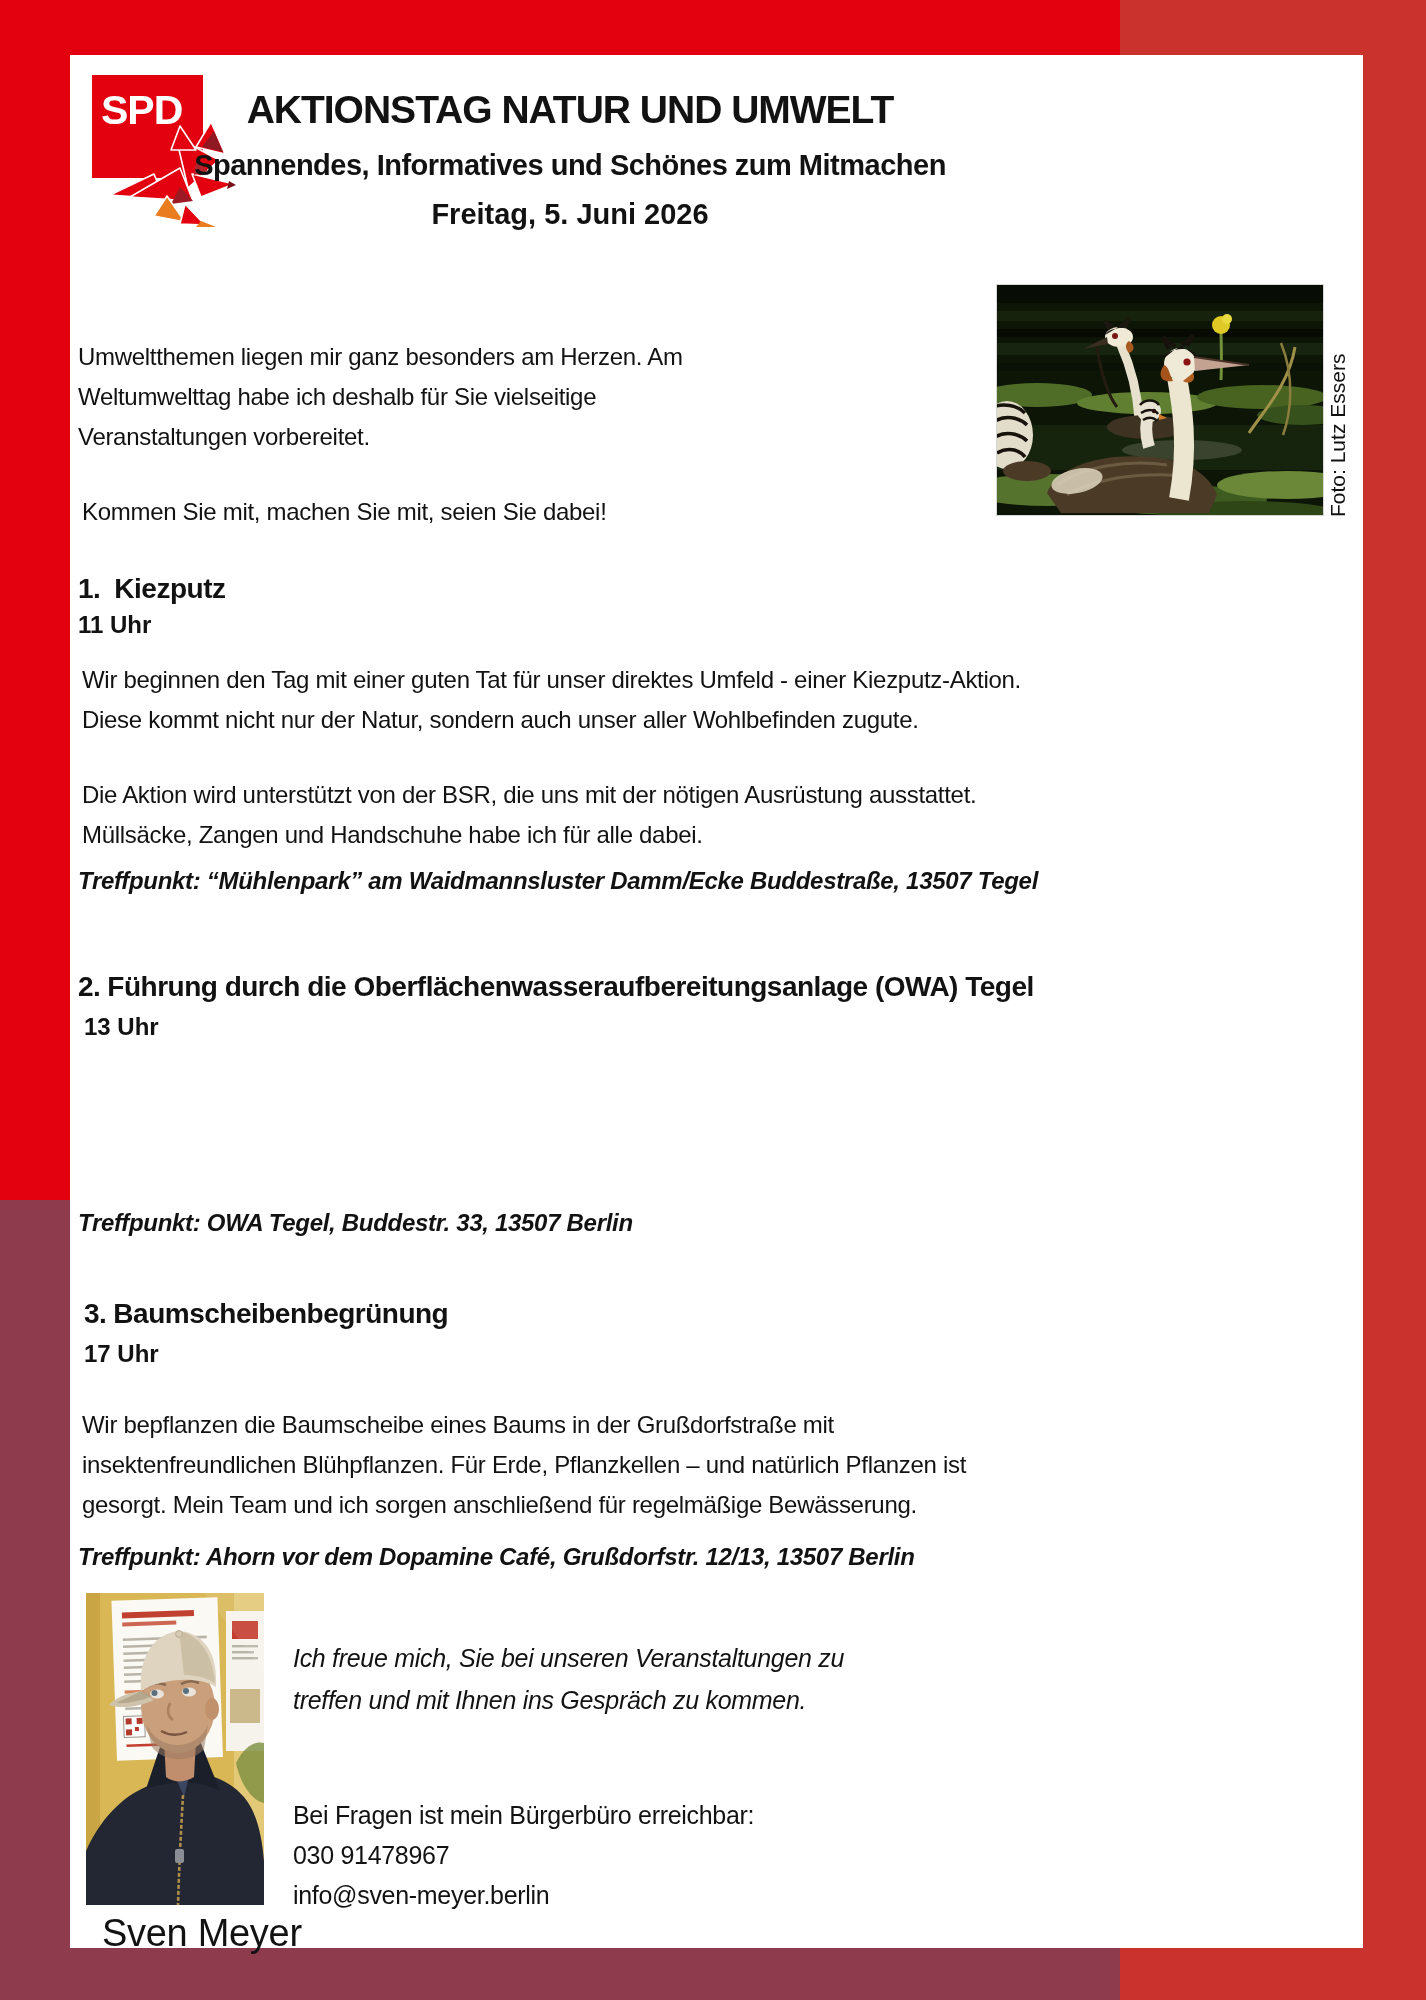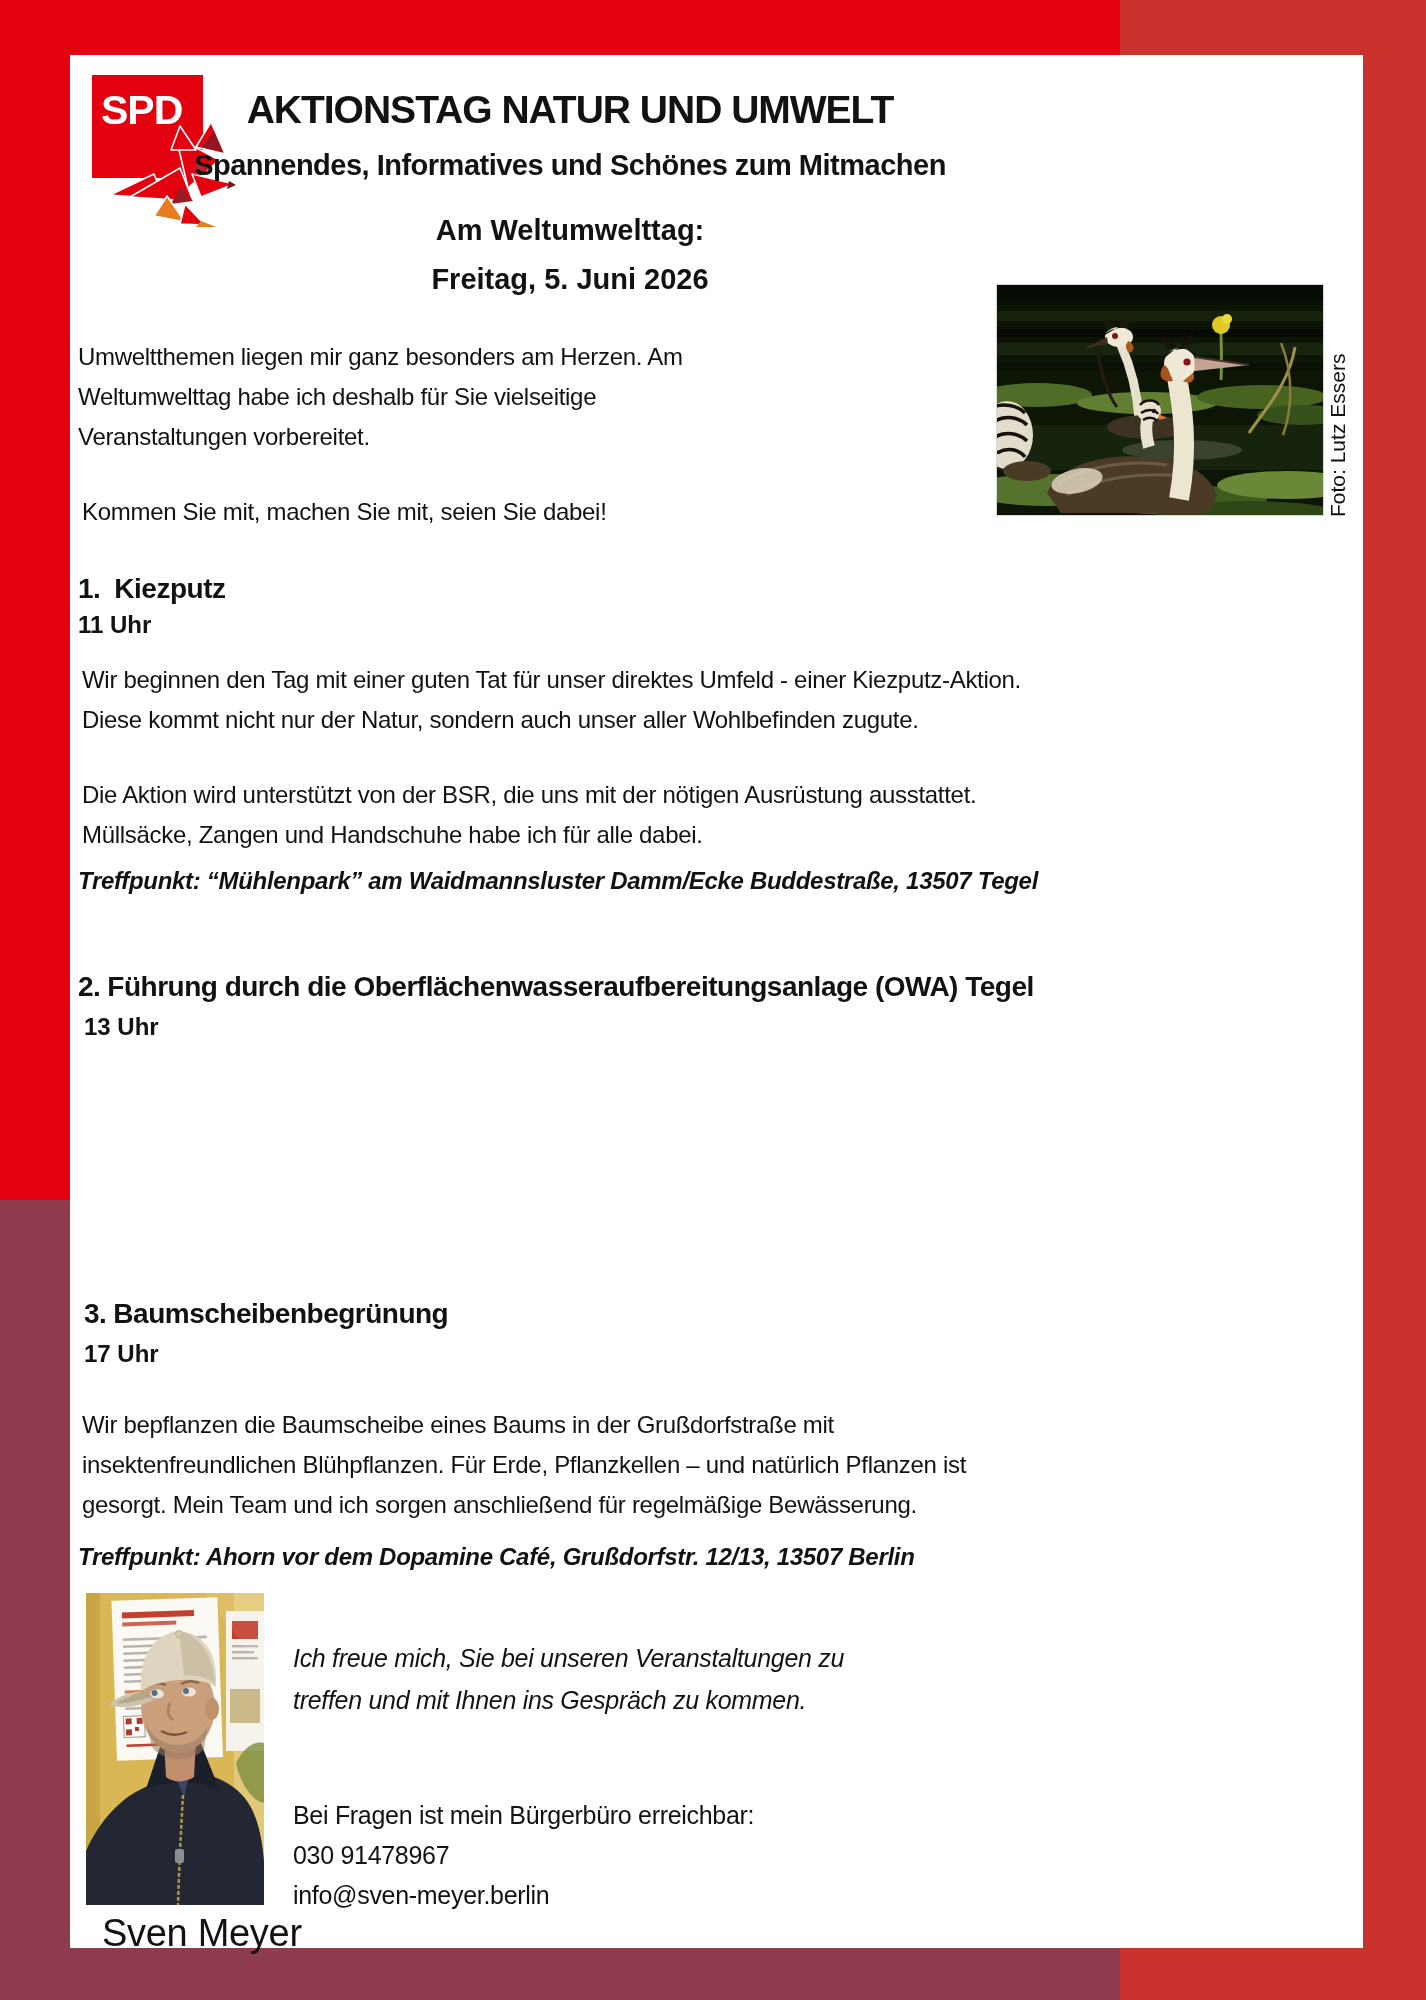--- a/index.html
+++ b/index.html
@@ -71,21 +71,20 @@
       <polygon points="75,121 93,147 62,141" fill="#E87C1E"></polygon>
       <polygon points="93,129 113,150 88,149" fill="#E3000F"></polygon>
       <polygon points="109,146 124,152 104,152" fill="#E87C1E" stroke="none"></polygon>
       <polygon points="104,86 116,96 102,100" fill="#B5232D" stroke="none"></polygon>
     </g>
   </svg>
 
   <div class="header-block">
     <div class="title">AKTIONSTAG NATUR UND UMWELT</div>
     <div class="subtitle">Spannendes, Informatives und Schönes zum Mitmachen</div>
-    <div class="when1">Am Weltumwelttag:</div>
     <div class="when2">Freitag, 5. Juni 2026</div>
   </div>
 
   <div class="abs body-text pre intro">Umweltthemen liegen mir ganz besonders am Herzen. Am
 Weltumwelttag habe ich deshalb für Sie vielseitige
 Veranstaltungen vorbereitet.</div>
   <div class="abs body-text cta">Kommen Sie mit, machen Sie mit, seien Sie dabei!</div>
 
   <svg class="abs grebes" viewBox="0 0 326 230" preserveAspectRatio="none" aria-hidden="true">
     <rect width="326" height="230" fill="#0D1507"></rect>
@@ -165,20 +164,21 @@
   <div class="abs body-text pre" style="left:12px;top:720px;width:1260px;">Die Aktion wird unterstützt von der BSR, die uns mit der nötigen Ausrüstung ausstattet.
 Müllsäcke, Zangen und Handschuhe habe ich für alle dabei.</div>
   <div class="abs body-text pre" style="left:12px;top:605px;width:1260px;">Wir beginnen den Tag mit einer guten Tat für unser direktes Umfeld - einer Kiezputz-Aktion.
 Diese kommt nicht nur der Natur, sondern auch unser aller Wohlbefinden zugute.</div>
   <div class="abs meet" style="left:8px;top:812px;width:1270px;">Treffpunkt: “Mühlenpark” am Waidmannsluster Damm/Ecke Buddestraße, 13507 Tegel</div>
 
   <div class="abs sec-head sec-2" style="left:8px;top:916px;">
     <span class="sec-no">2.</span><span>Führung durch die Oberflächenwasseraufbereitungsanlage (OWA) Tegel</span>
   </div>
   <div class="abs sec-time" style="left:14px;top:958px;">13 Uhr</div>
+  <div class="abs meet" style="left:8px;top:1154px;width:1270px;">Treffpunkt: OWA Tegel, Buddestr. 33, 13507 Berlin</div>
 
   <div class="abs sec-head sec-3" style="left:14px;top:1243px;">
     <span class="sec-no">3.</span><span>Baumscheibenbegrünung</span>
   </div>
   <div class="abs sec-time" style="left:14px;top:1285px;">17 Uhr</div>
   <div class="abs body-text pre" style="left:12px;top:1350px;width:1260px;">Wir bepflanzen die Baumscheibe eines Baums in der Grußdorfstraße mit
 insektenfreundlichen Blühpflanzen. Für Erde, Pflanzkellen – und natürlich Pflanzen ist
 gesorgt. Mein Team und ich sorgen anschließend für regelmäßige Bewässerung.</div>
   <div class="abs meet" style="left:8px;top:1488px;width:1270px;">Treffpunkt: Ahorn vor dem Dopamine Café, Grußdorfstr. 12/13, 13507 Berlin</div>
 

